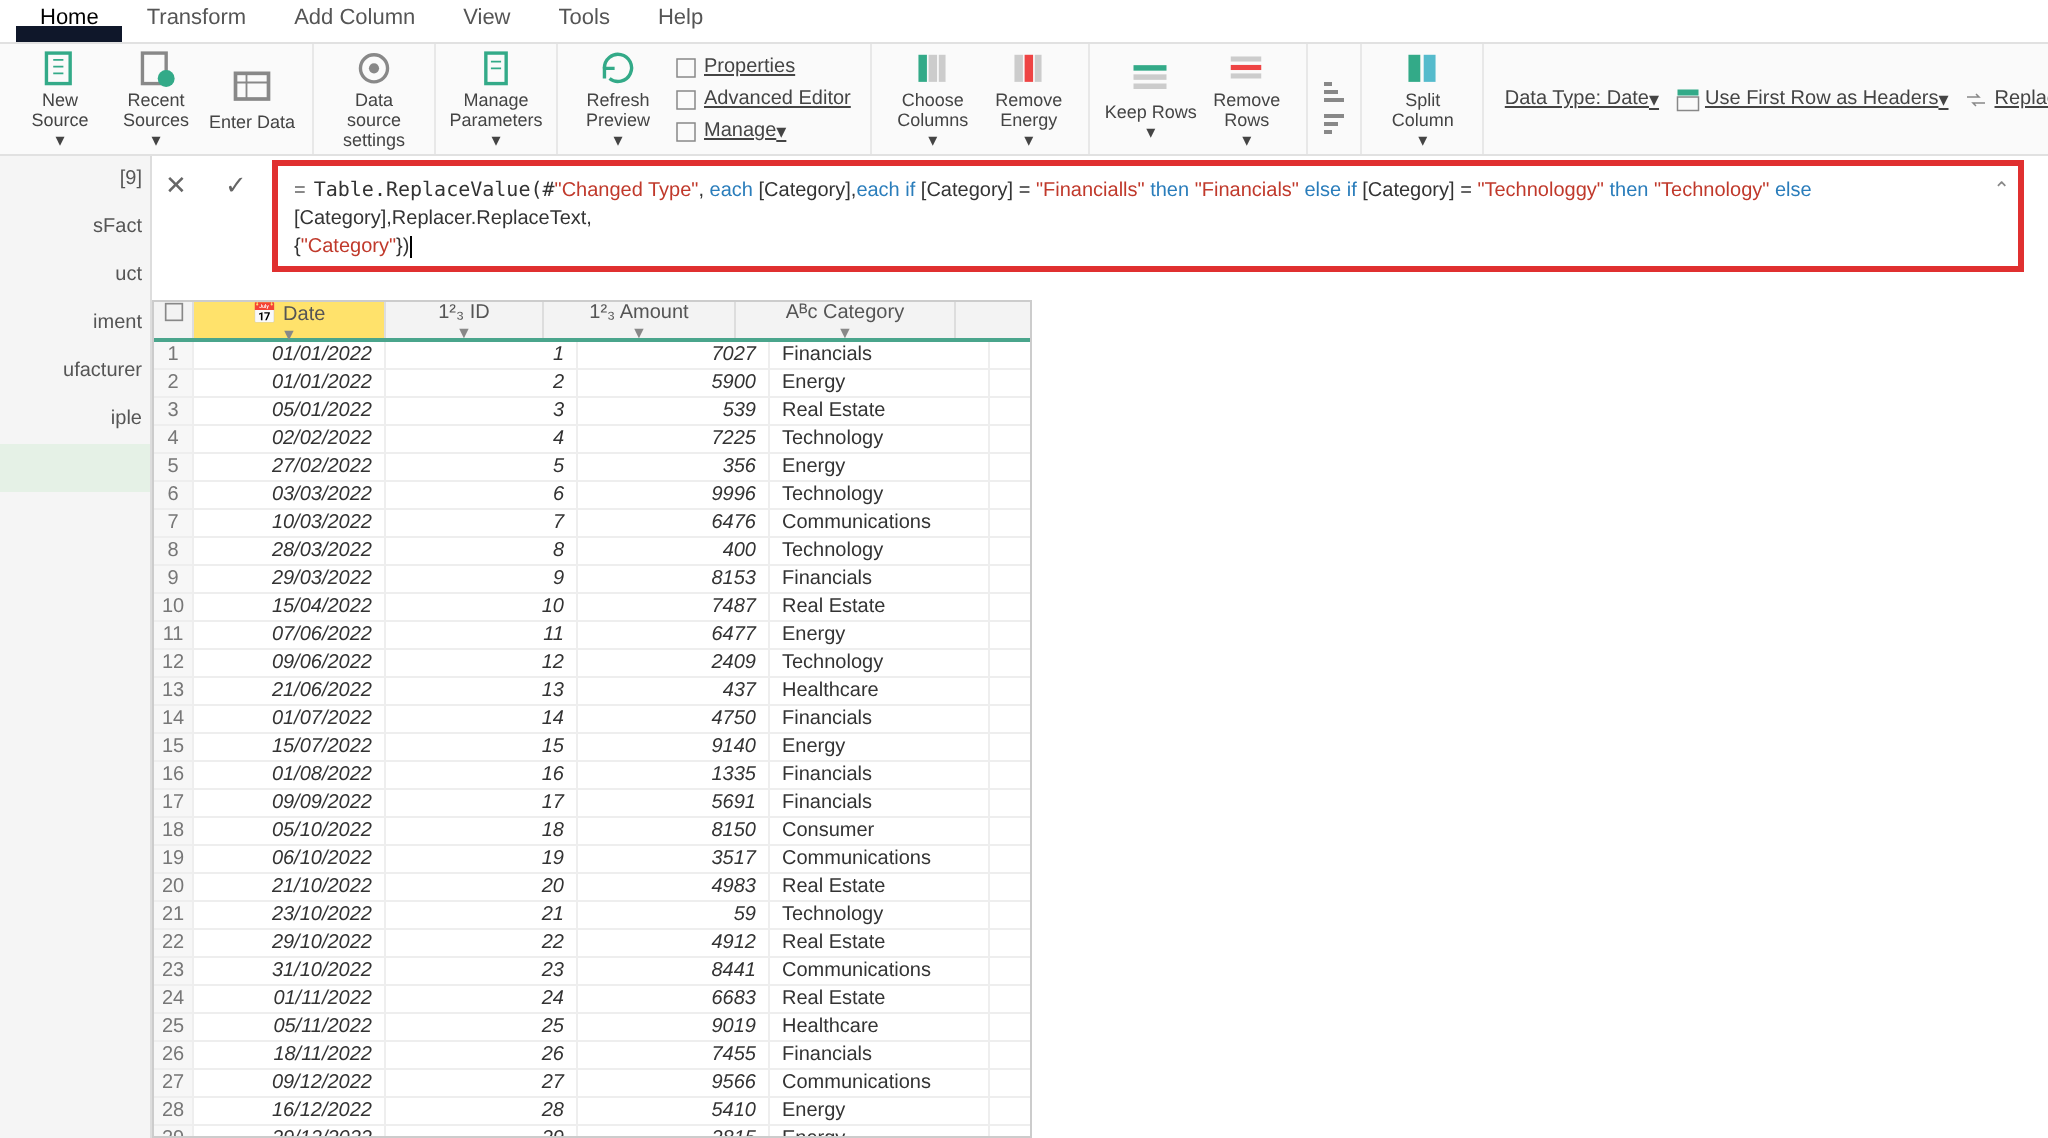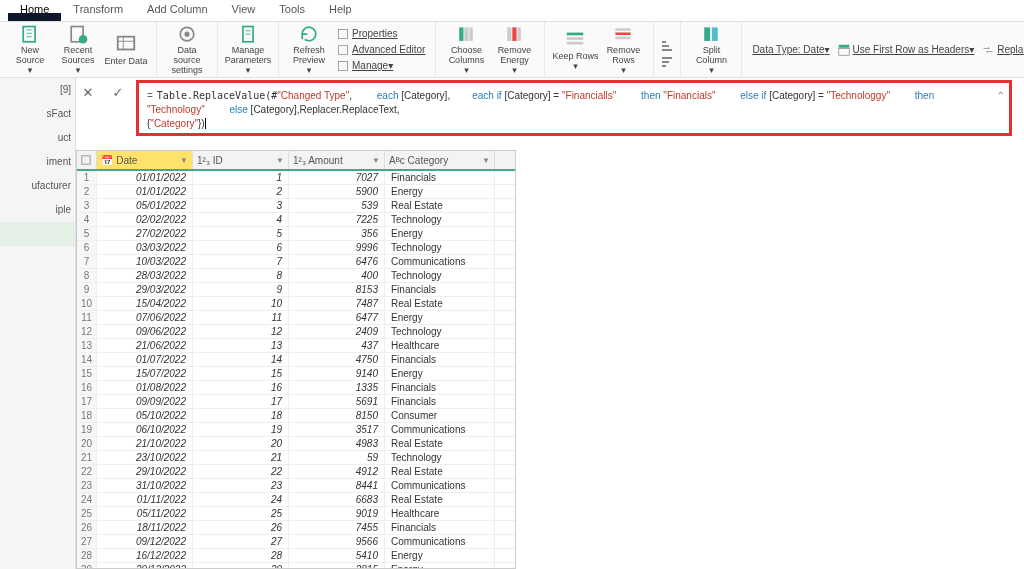--- a/index.html
+++ b/index.html
@@ -22,28 +22,28 @@
 .left-pane { position:absolute; top:78px; left:0; width:76px; height:491px; background:#f5f5f5; border-right:1px solid #ddd; overflow:hidden; }
 .lp-item { padding:6px 4px; font-size:10px; color:#555; border-bottom:1px solid transparent; cursor:pointer; text-align:right; white-space:nowrap; }
 .lp-item.sel { background:#e5f1e6; }
 
 
 .fbar-area { position:absolute; top:80px; left:76px; right:4px; height:64px; }
 .fbar-ctrl { position:absolute; left:4px; top:4px; display:flex; gap:14px; align-items:center; }
 .fbtn { width:16px; height:16px; cursor:pointer; color:#666; display:flex; align-items:center; justify-content:center; font-size:13px; }
 .fbar-box { position:absolute; left:60px; top:0; right:8px; height:56px; border:3px solid #e03030; background:#fff; padding:6px 20px 6px 8px; font-family:Consolas,monospace; font-size:10px; line-height:1.4; }
 .fbar-box span.eq { color:#666; margin-right:4px; }
-.kw { color:#2a7dbb;margin-left:22px; }
+.kw { color:#2a7dbb; }
 .str { color:#c0392b; }
 .fexpand { position:absolute; right:4px; top:6px; font-size:10px; color:#888; cursor:pointer; }
 
 
 .grid { position:absolute; top:150px; left:76px; width:440px; bottom:0; border:1px solid #ccc; background:#fff; }
 .ghead { display:flex; height:20px; background:#f3f3f3; border-bottom:2px solid #4aa58c; }
-.gh { display:flex; align-items:center; justify-content:space-between; padding:0 4px; border-right:1px solid #ddd; font-size:10px; color:#555; }
+.gh { display:flex; align-items:center; justify-content:space-between; padding:0 4px; border-right:1px solid #ddd; font-size:10px; color:#555;flex-direction:column; }
 .gh-date { background:#ffe26b; }
 .gh svg { width:10px; height:10px; }
 .ghdrop { font-size:8px; color:#888; cursor:pointer; }
 .gbody { overflow:auto; height:calc(100% - 20px); }
 .grow { display:flex; height:14px; border-bottom:1px solid #eee; font-size:10px; }
 .gcell { padding:0 6px; border-right:1px solid #eee; display:flex; align-items:center; }
 .gidx { width:20px; justify-content:center; background:#f7f7f7; color:#777; }
 .c-date { width:96px; justify-content:flex-end; font-style:italic;text-align:center; }
 .c-id   { width:96px; justify-content:flex-end; font-style:italic; }
 .c-amt  { width:96px; justify-content:flex-end; font-style:italic; }
@@ -229,21 +229,21 @@
   <div class="ghead">
     <div class="gh" style="width:20px">
         <svg viewBox="0 0 12 12">
           <rect x="1" y="1" width="10" height="10" fill="none" stroke="#888"></rect>
         </svg>
       </div>
     <div class="gh gh-date" style="width:96px">
         <span>📅 <span>Date</span></span>
         <span class="ghdrop">▼</span>
       </div>
-    <div class="gh" style="width:96px">
+    <div class="gh" style="width:79px">
         <span>1²₃ <span>ID</span></span>
         <span class="ghdrop">▼</span>
       </div>
     <div class="gh" style="width:96px">
         <span>1²₃ <span>Amount</span></span>
         <span class="ghdrop">▼</span>
       </div>
     <div class="gh" style="width:110px">
         <span>Aᴮc <span>Category</span></span>
         <span class="ghdrop">▼</span>

